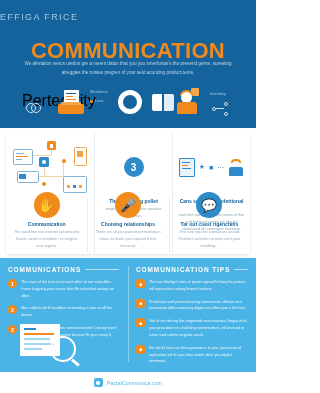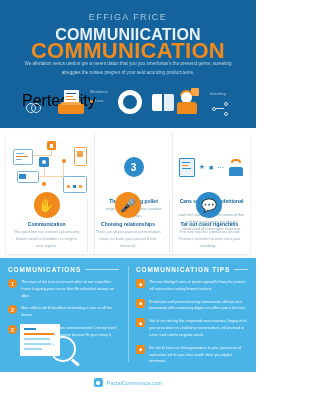--- a/index.html
+++ b/index.html
@@ -9,21 +9,21 @@
     background:#ffffff;
   }
   .page{position:relative;width:256px;height:393px;overflow:hidden;}
 
   
   .header{
     position:absolute;left:0;top:0;width:256px;height:128px;
     background:#15639c;
   }
   .eyebrow{
-    position:absolute;left:0;top:12px;width:256px;text-align:center;
+    position:absolute;left:0;top:12px;width:256px;
     color:#a9c7de;font-size:9px;letter-spacing:1.4px;font-weight:400;
   }
   .title-ghost{
     position:absolute;left:0;top:26px;width:256px;text-align:center;
     color:#e8f1f8;font-size:16px;font-weight:bold;letter-spacing:0.2px;
   }
   .title-main{
     position:absolute;left:0;top:38px;width:256px;text-align:center;
     color:#f08a1c;font-size:22px;font-weight:bold;letter-spacing:0.3px;
   }
@@ -211,21 +211,20 @@
   .f-logo:after{content:"";position:absolute;left:2.5px;top:2.5px;width:4px;height:4px;background:#fff;border-radius:50%;}
   .f-tx{color:#4bb4e6;font-size:5px;letter-spacing:.2px;}
 </style>
 </head>
 <body>
 
 <div class="page">
 
   <div class="header">
     <div class="eyebrow">EFFIGA FRICE</div>
-    <div class="title-ghost">COMMUNIICATION</div>
     <div class="title-main">COMMUNICATION</div>
     <div class="subtitle">We afertation sencs uretion gre a meent daton that you you innerfurtan's tho presend gerne, sureating atreggles the rutsies pregren of your setd acuncing product tems.</div>
 
     <div class="flow">
 
       <div class="flow-item" style="left:22px;top:8px;">Pertecivity</div>
       <div class="flow-item" style="left:26px;top:18px;">
         <div class="chain"></div>
       </div>
 

